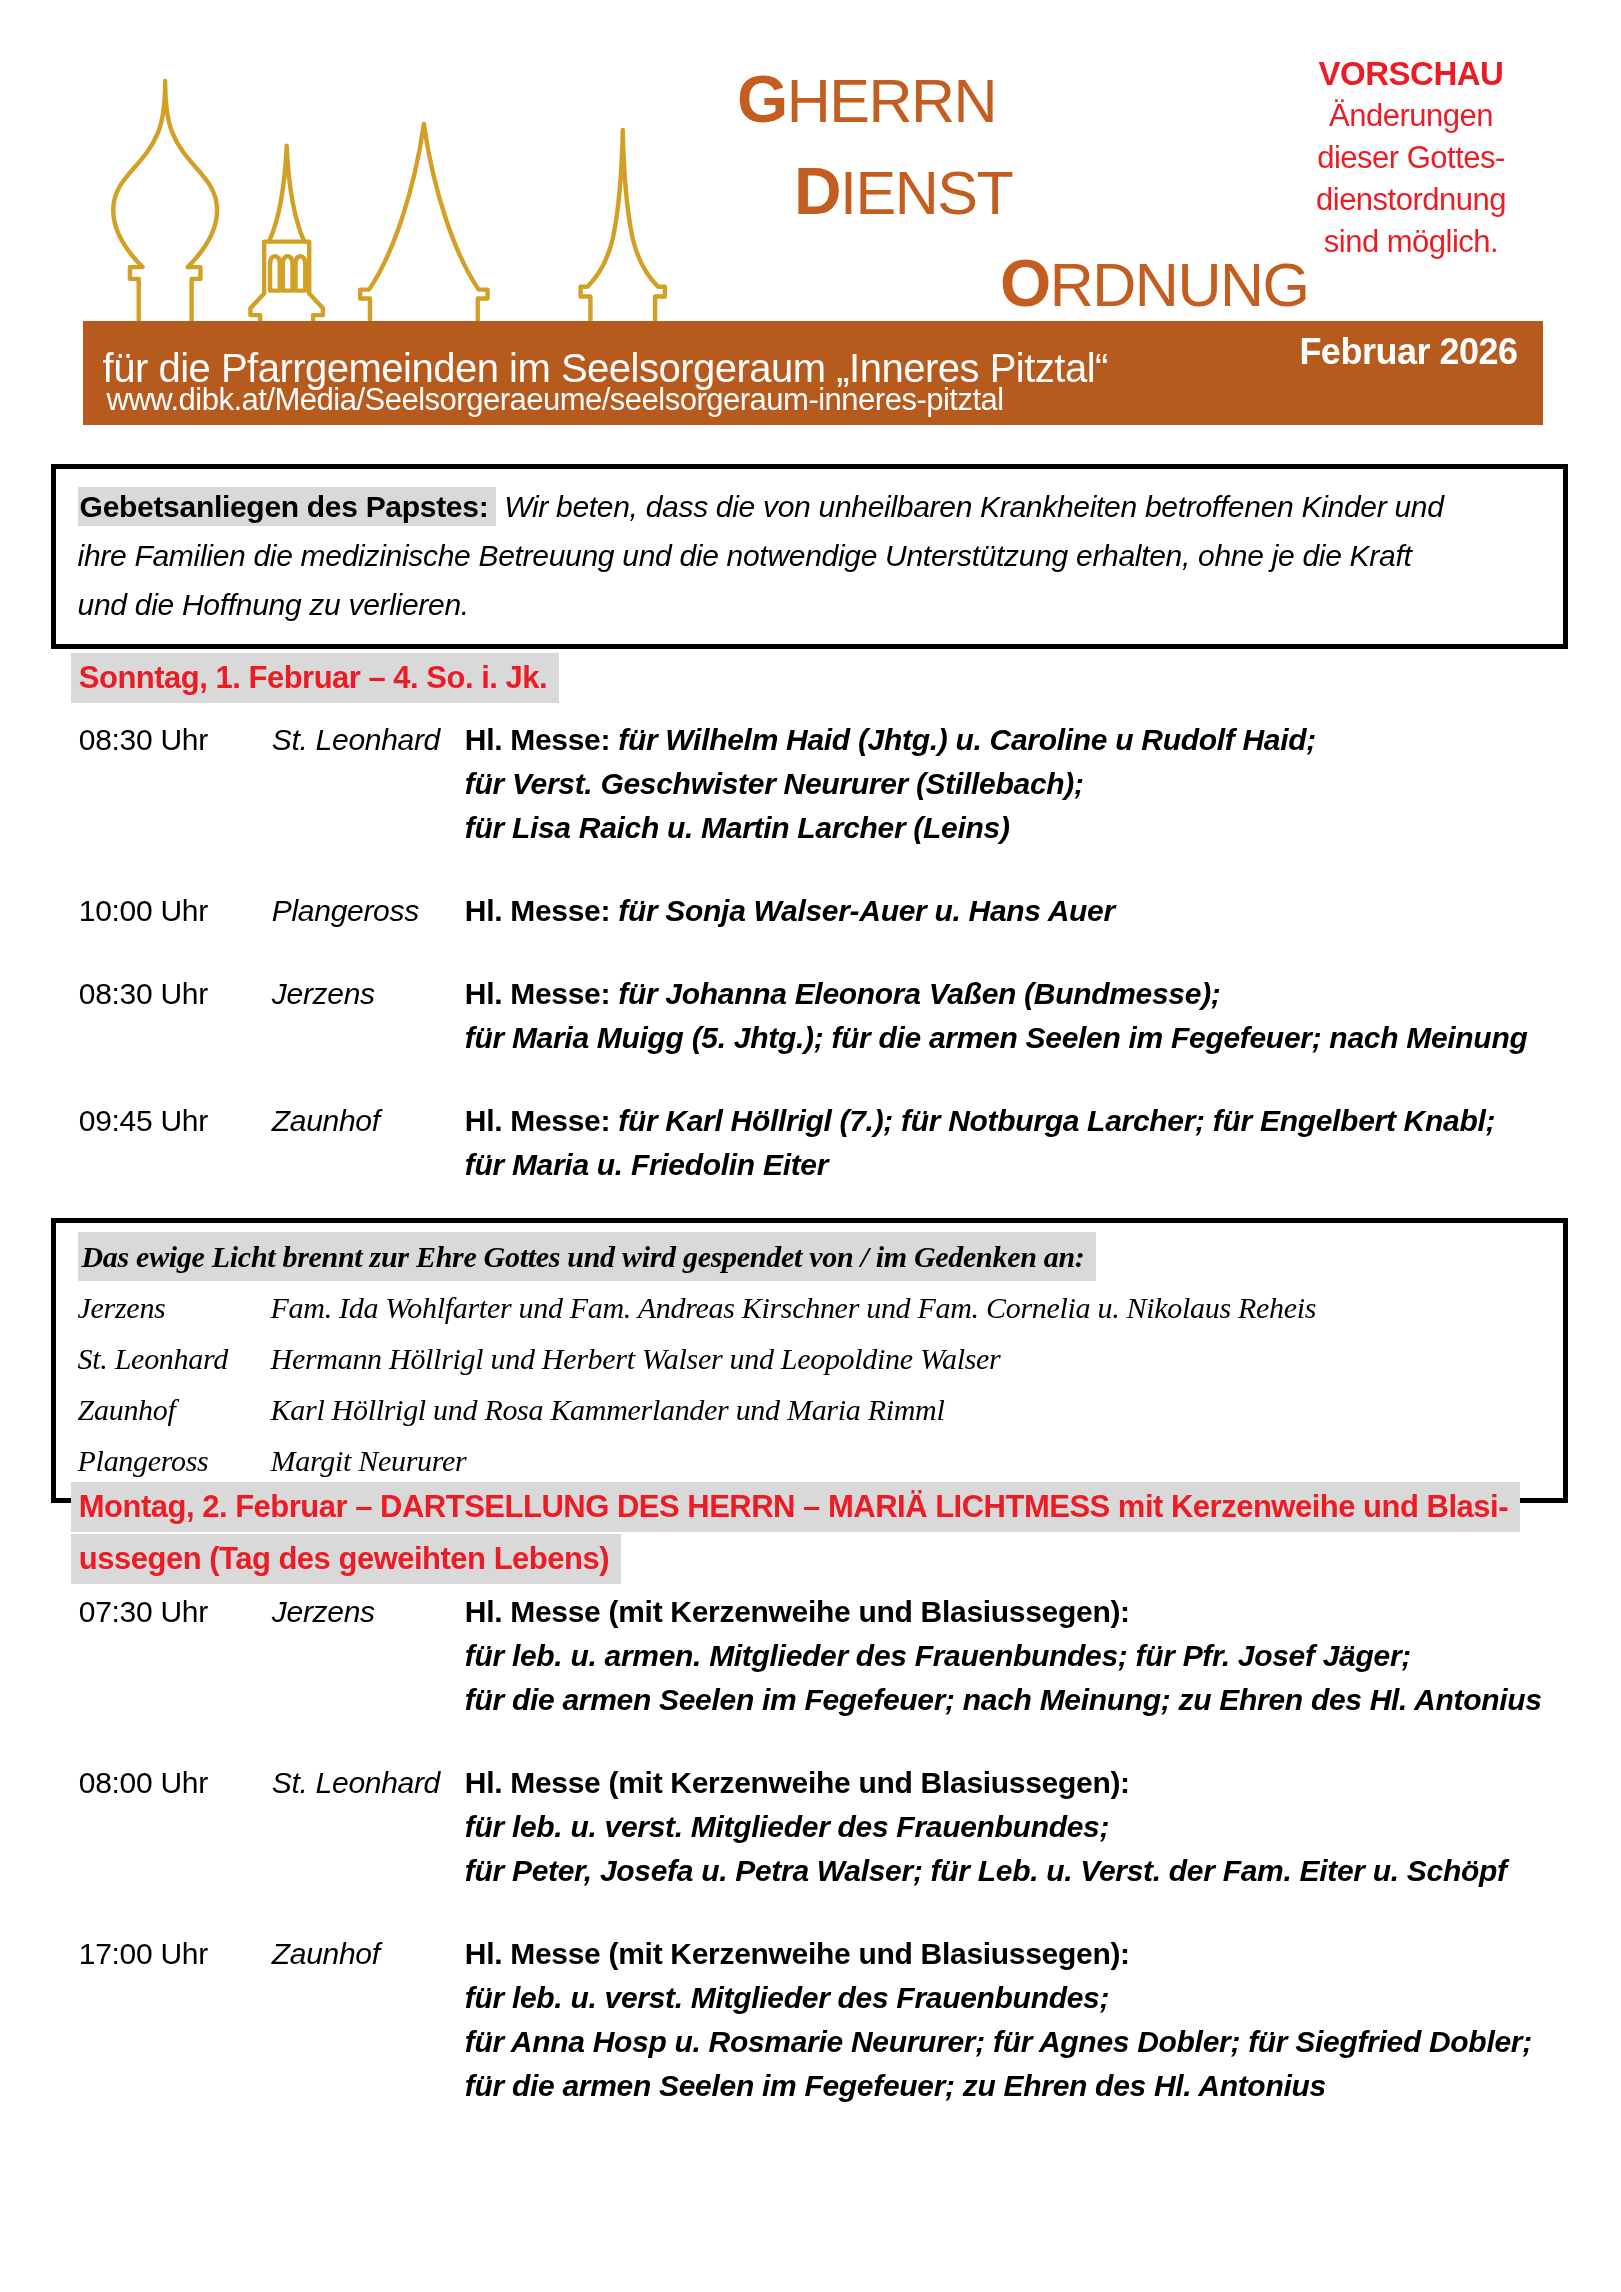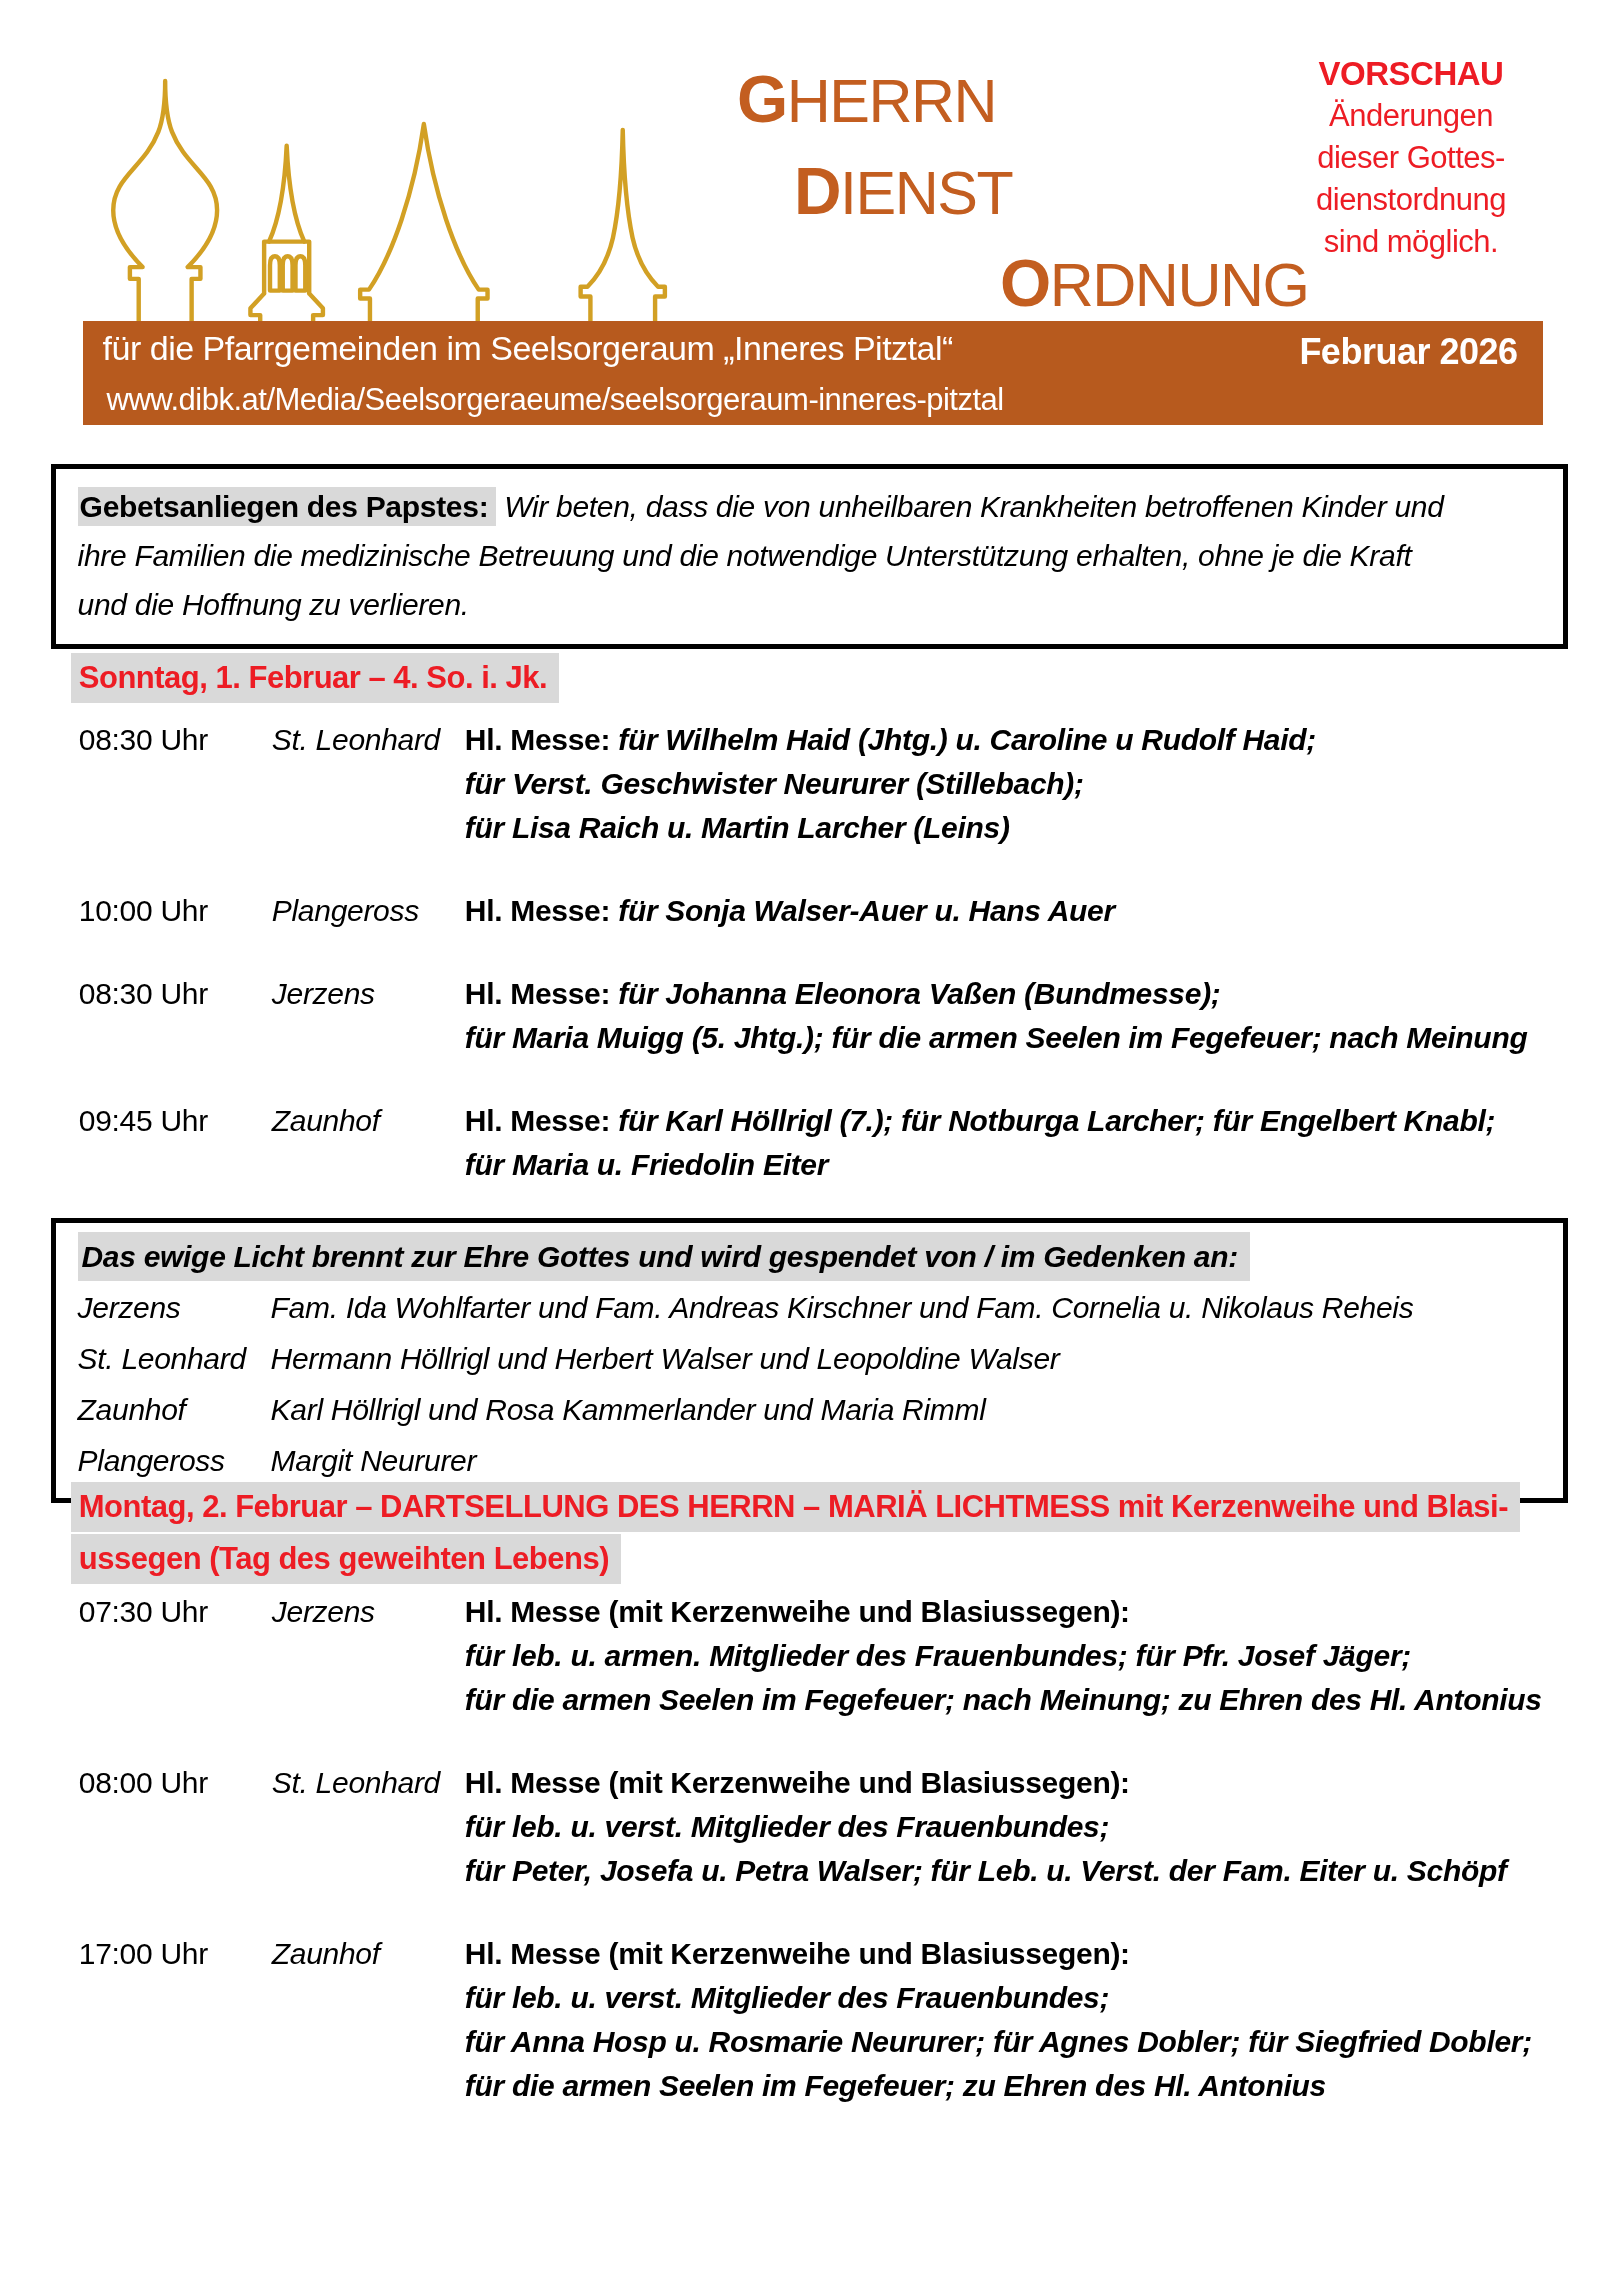--- a/index.html
+++ b/index.html
@@ -20,32 +20,32 @@
   .t3{margin-left:263px;}
 
   
   .notice{position:absolute;left:1304px;top:53px;width:214px;text-align:center;
           color:var(--alert-red,#ED1C24);font-size:31px;line-height:42px;letter-spacing:-0.5px;}
   .notice .nh{font-weight:700;font-size:33px;}
 
   
   .banner{position:absolute;left:83px;top:321px;width:1460px;height:104px;
           background:var(--accent-orange,#B75A1E);color:#fff;letter-spacing:-0.5px;}
-  .banner .aud{position:absolute;left:19.6px;top:8px;font-size:34px;}
+  .banner .aud{position:absolute;left:19.6px;top:25px;font-size:40px;}
   .banner .mon{position:absolute;right:25.5px;top:9.8px;font-size:36px;font-weight:bold;}
   .banner .url{position:absolute;left:23.5px;top:61px;font-size:31px;text-align:center;}
 
   
   .boxed{position:absolute;left:51px;width:1466px;border:5.9px solid #000;background:#fff;}
   .prayer{top:464px;padding:12.7px 19.6px 15.7px 21.6px;font-size:30px;line-height:49px;letter-spacing:-0.3px;}
   .prayer .ln{font-style:italic;}
   .prayer .lbl{font-weight:700;font-style:normal;background:var(--highlight-gray,#D9D9D9);
                padding:2.9px 7.8px 2.9px 2px;}
 
-  .lightbox{top:1218px;padding:7.8px 19.6px 11.8px 21.6px;font-size:30px;line-height:51px;letter-spacing:-0.3px;}
+  .lightbox{top:1218px;padding:7.8px 19.6px 11.8px 21.6px;font-size:30px;line-height:51px;letter-spacing:-0.3px;font-family:Liberation Serif, serif;}
   .lightbox .lhead{display:inline-block;background:var(--highlight-gray,#D9D9D9);
                    font-weight:700;font-style:italic;line-height:43px;padding:2.9px 11.8px 2.9px 3.9px;}
   .lightbox .row{display:flex;font-style:italic;}
   .lightbox .rplace{width:193px;flex:none;}
 
   
   .section{position:absolute;left:71px;width:1500px;}
   .s-sun{top:653px;}
   .s-mon{top:1482px;}
   .shead{display:inline-block;background:var(--highlight-gray,#D9D9D9);

